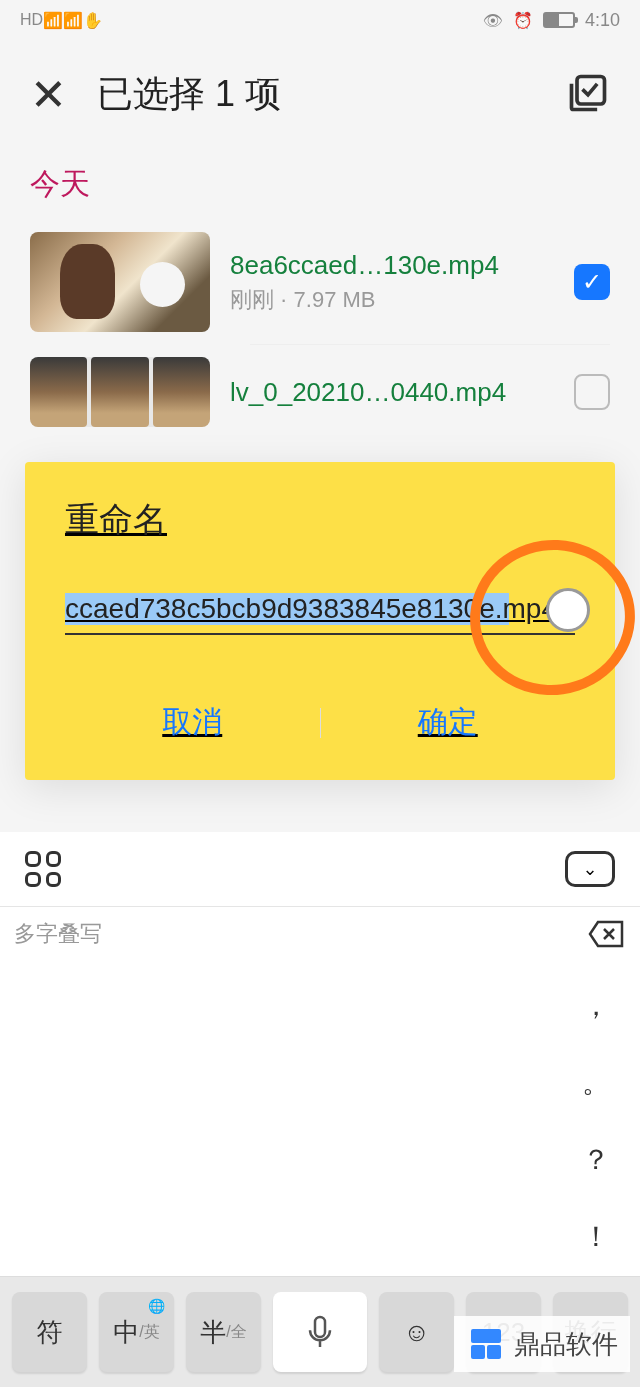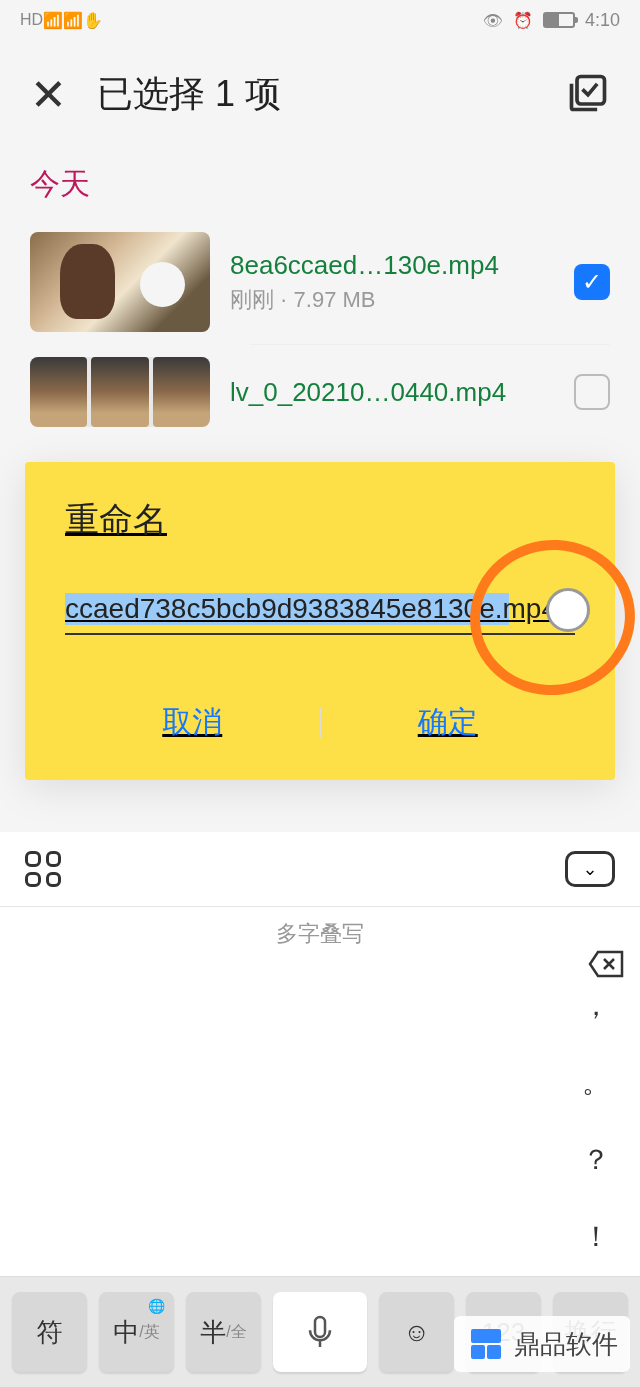--- a/index.html
+++ b/index.html
@@ -53,39 +53,39 @@
 
   
   .annotation { position: absolute; width: 165px; height: 155px; border: 10px solid #ff7a1a; border-radius: 50%; top: 540px; left: 470px; pointer-events: none; transform:rotate(-8deg);}
 
   
   .ime { position: absolute; bottom: 0; left: 0; right: 0; background: #fff; }
   .ime-top { display: flex; align-items: center; padding: 15px 25px; border-bottom: 1px solid #e5e5e5; height: 75px;}
   .ime-grid-icon { display: grid; grid-template-columns: 1fr 1fr; gap: 5px; width: 36px; height: 36px; }
   .ime-grid-icon div { border: 3px solid #333; border-radius: 6px; }
   .ime-collapse { margin-left: auto; width: 50px; height: 36px; border: 3px solid #333; border-radius: 10px; display: flex; align-items: center; justify-content: center; font-size: 18px;}
-  .ime-hint-row { display: flex; align-items: center; padding: 12px 14px; height: 60px; flex-direction: column; }
+  .ime-hint-row { display: flex; align-items: flex-start; padding: 12px 14px; height: 60px; }
   .ime-hint { font-size: 22px; color: #999; }
   .backspace { margin-left: auto; font-size: 32px; color: #333; }
   .ime-body { height: 310px; position: relative; border-bottom: 1px solid #ddd; }
   .punct-col { position: absolute; right: 30px; top: 0; bottom: 0; display: flex; flex-direction: column; justify-content: space-around; font-size: 28px; color: #333; align-items:center;}
   .punct-col > div{ height:60px; display:flex; align-items:center;}
   .ime-keys { display: flex; gap: 12px; padding: 12px; background: #e8e8e8; height: 110px; align-items:center;}
   .key { background: #fff; border-radius: 8px; flex-shrink:0; display: flex; align-items: center; justify-content: center; font-size: 26px; color: #333; box-shadow: 0 2px 2px rgba(0,0,0,.1); height: 80px; position:relative;}
   .key.sym { width: 75px; background:#d8d8d8;}
   .key.lang { width: 75px; background:#d8d8d8;}
   .key.lang sub{font-size:16px; color:#888;}
   .key.lang .globe{position:absolute; top:6px; right:8px; font-size:14px; color:#888;}
   .key.space { flex: 1; }
   .key.emoji { width: 75px; background:#d8d8d8;}
   .key.num { width: 75px; background:#d8d8d8;}
   .key.enter { width: 75px; background:#d8d8d8;}
 
   
-  .watermark { position: absolute; bottom: 15px; right: 10px; display: flex; align-items: center; gap: 8px; background: rgba(255,255,255,.9); padding: 8px 12px; border-radius: 6px; }
+  .watermark { position: absolute; bottom: 15px; right: 10px; display: flex; align-items: center; gap: 8px; background: rgba(255,255,255,.9); padding: 8px 12px; border-radius: 0; }
   .wm-logo { width: 40px; height: 40px; display: flex; flex-wrap:wrap; gap:2px; align-content:center; justify-content:center;}
   .wm-logo > div{width:14px; height:14px; background:#3388ff; border-radius:2px;}
   .wm-logo > div:nth-child(1){width:30px; background:#3388ff;}
   .wm-text { font-size: 26px; color: #444; font-weight:500;}
 </style>
 </head>
 <body>
 
 <div class="status-bar">
   <div class="sb-left">

